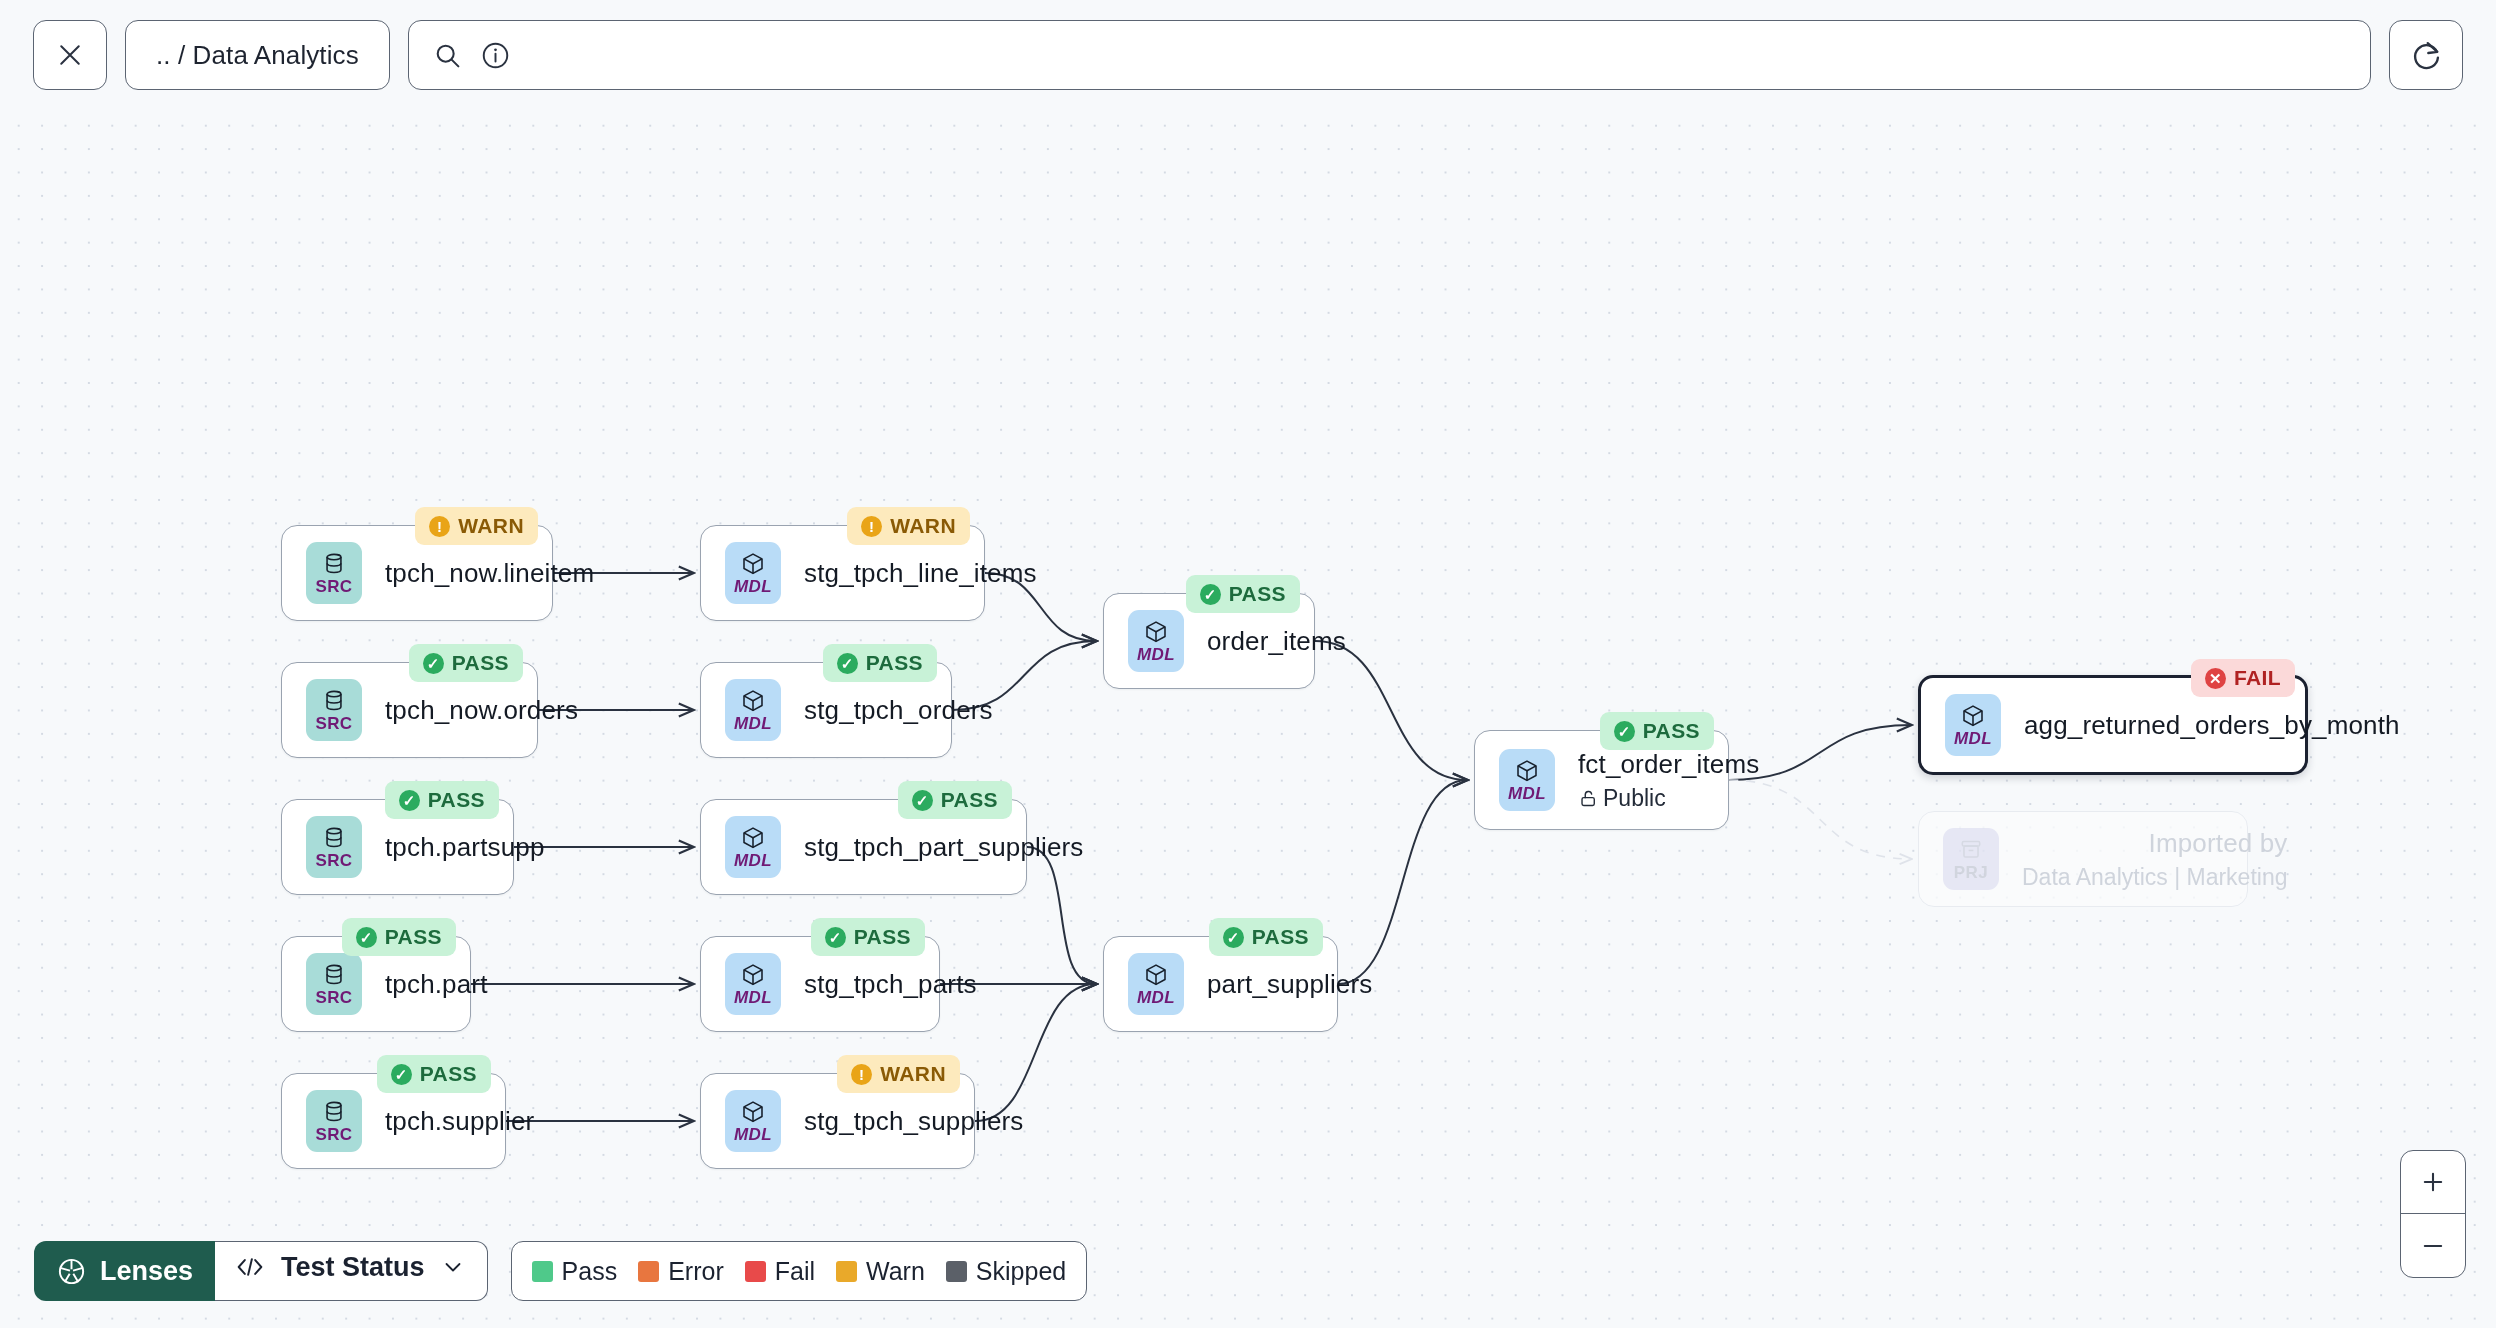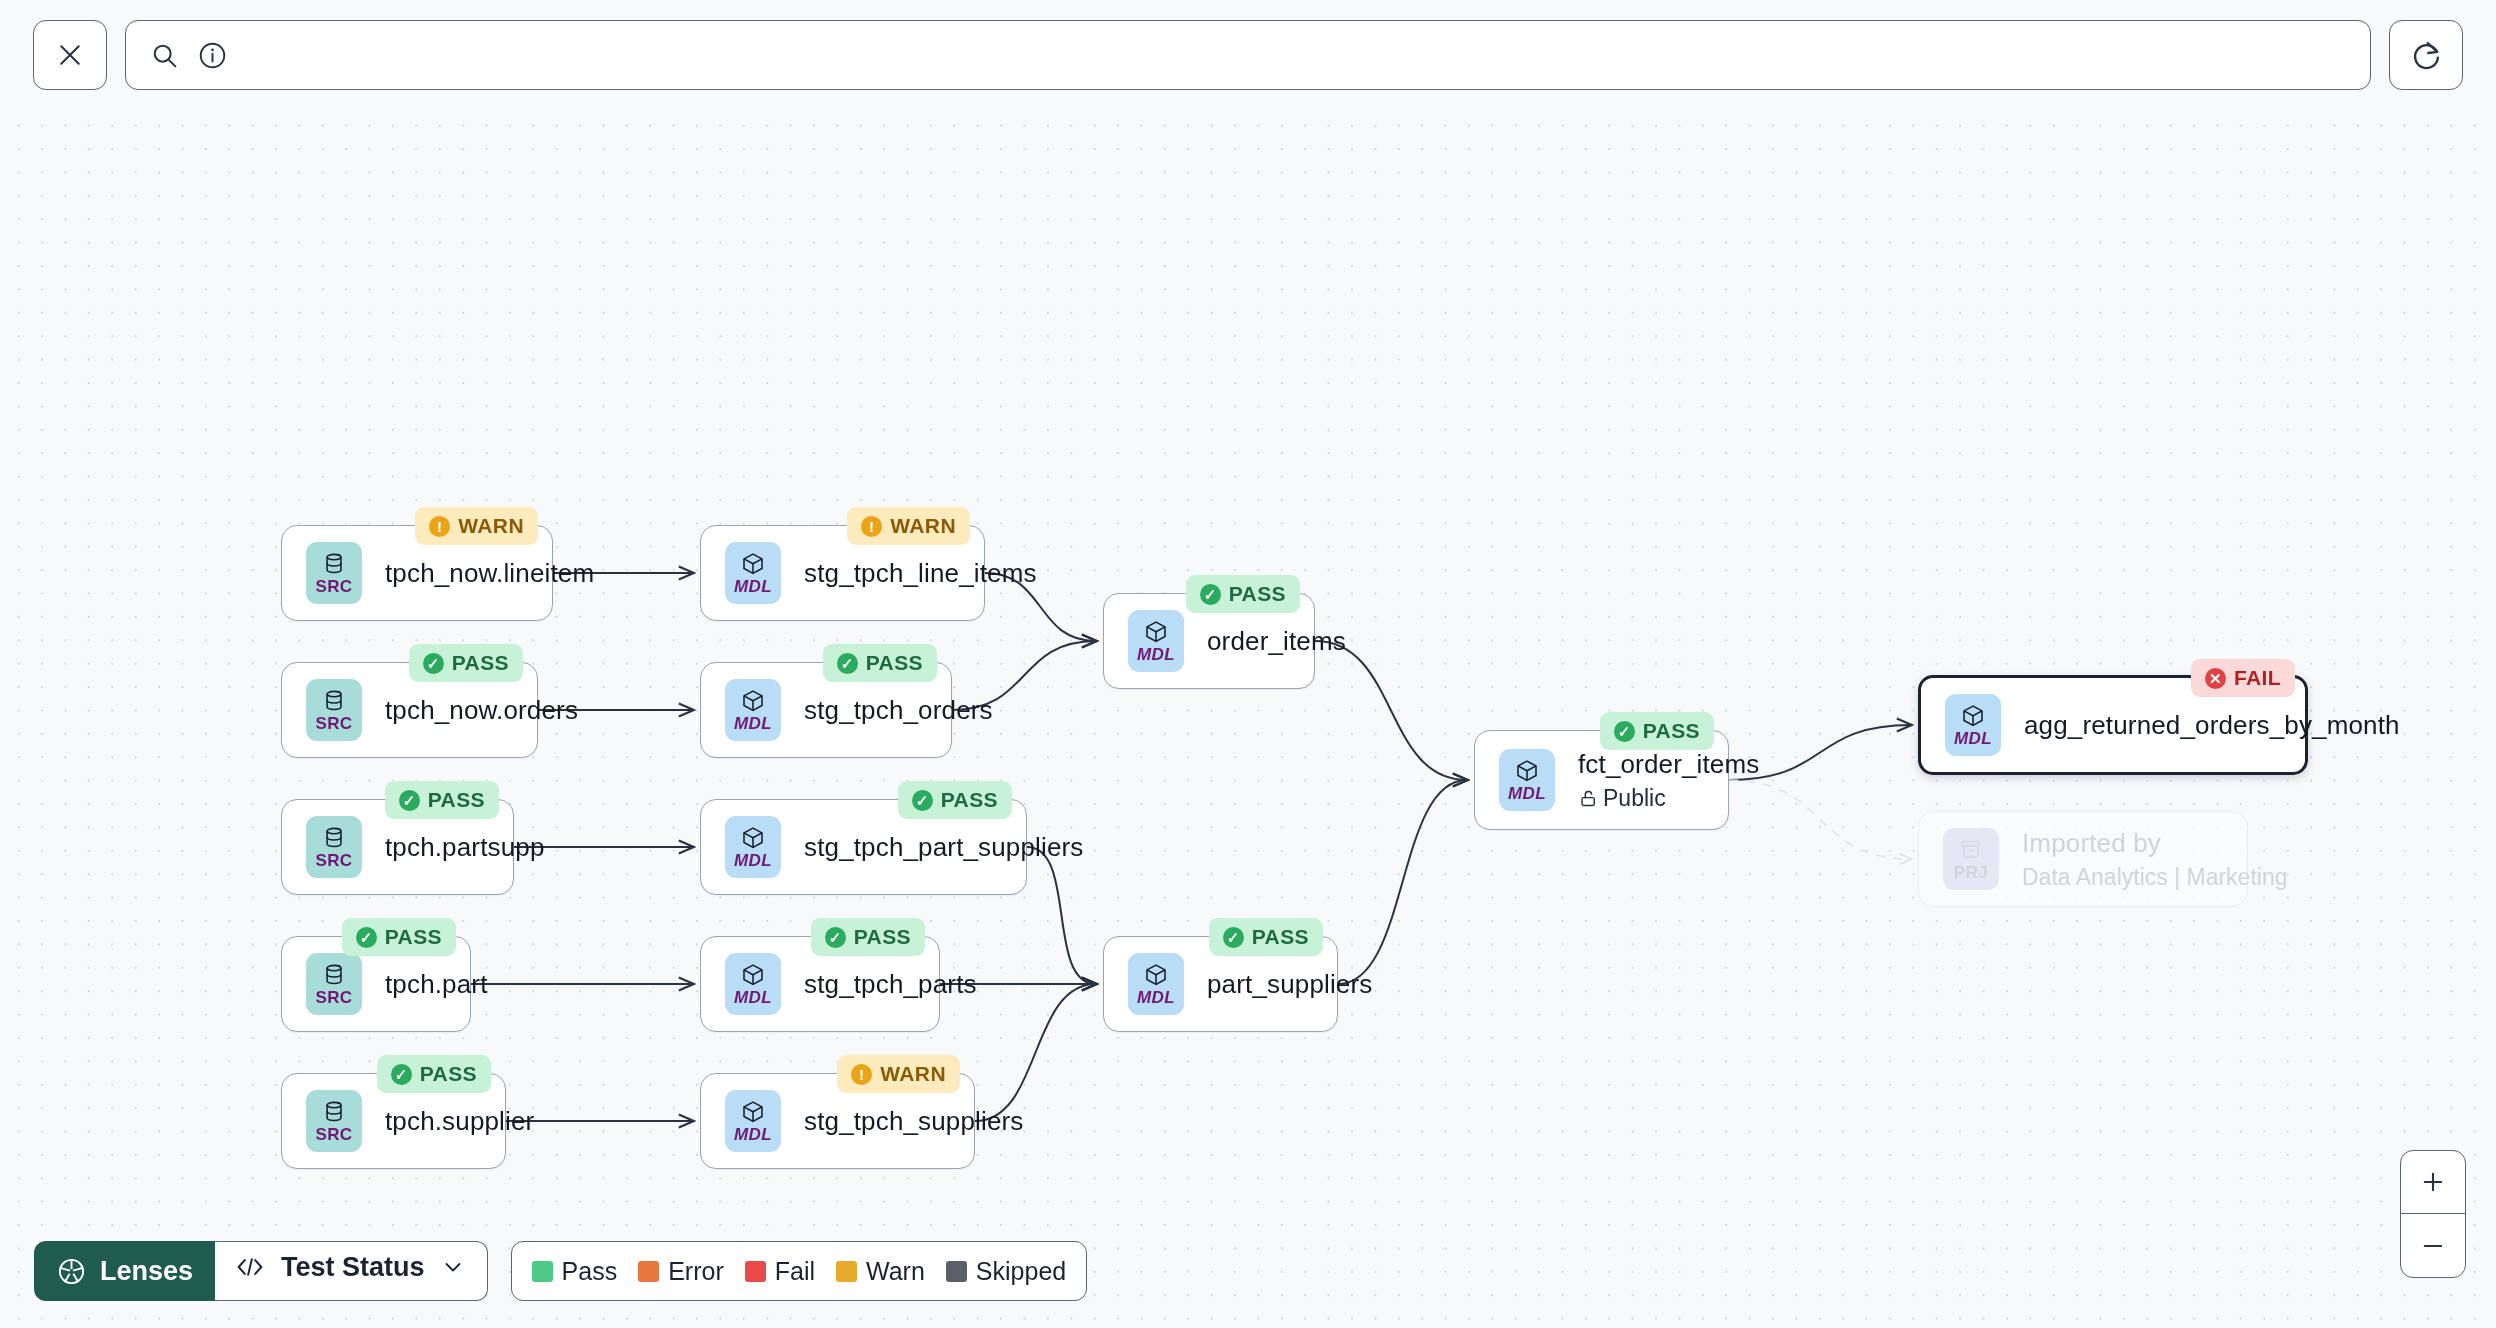--- a/index.html
+++ b/index.html
@@ -118,21 +118,21 @@
   }
   .kind.src { background: #a8dcd8; }
   .kind.mdl { background: #b9dcf7; font-style: italic; }
   .kind.prj { background: #e2e3f3; }
   .kind .kind-label {
     font-size: 17px; font-weight: 600; letter-spacing: .4px;
     color: #701a75; line-height: 1;
   }
   .kind.prj .kind-label { color: #c7cbd6; }
   .node-body { display: flex; flex-direction: column; justify-content: center; gap: 5px; }
-  .node-title { font-size: 26px; color: #141a24; letter-spacing: .15px; white-space: nowrap; }
+  .node-title { font-size: 26px; color: #141a24; letter-spacing: .15px; white-space: nowrap; text-align: right; }
   .node.ghost .node-title, .node.ghost .node-sub { color: #c5cad4; }
   .node-sub {
     font-size: 23px; color: #232b38;
     display: flex; align-items: center; gap: 4px;
     white-space: nowrap;
   }
 
   
   #bottombar {
     position: absolute; left: 34px; bottom: 27px;
@@ -190,20 +190,23 @@
 <body>
 
 <div id="topbar">
 
   <div class="tb-btn" id="close-btn">
     <svg class="ico" width="30" height="30" viewBox="0 0 24 24" fill="none" stroke="#2a3240" stroke-width="1.6" stroke-linecap="round">
       <path d="M5 5 L19 19 M19 5 L5 19"></path>
     </svg>
   </div>
 
+  <div class="tb-btn" id="breadcrumb-btn">
+    <span>.. / Data Analytics</span>
+  </div>
 
   <div id="searchbar">
     <svg class="ico" width="29" height="29" viewBox="0 0 24 24" fill="none" stroke="#2a3240" stroke-width="1.7" stroke-linecap="round">
       <circle cx="10.5" cy="10.5" r="6.6"></circle>
       <path d="M15.4 15.4 L21 21"></path>
     </svg>
     <svg class="ico" width="31" height="31" viewBox="0 0 24 24" fill="none" stroke="#2a3240" stroke-width="1.5">
       <circle cx="12" cy="12" r="9.1"></circle>
       <path d="M12 10.6 L12 16.6" stroke-linecap="round"></path>
       <circle cx="12" cy="7.6" r="1.05" fill="#2a3240" stroke="none"></circle>

